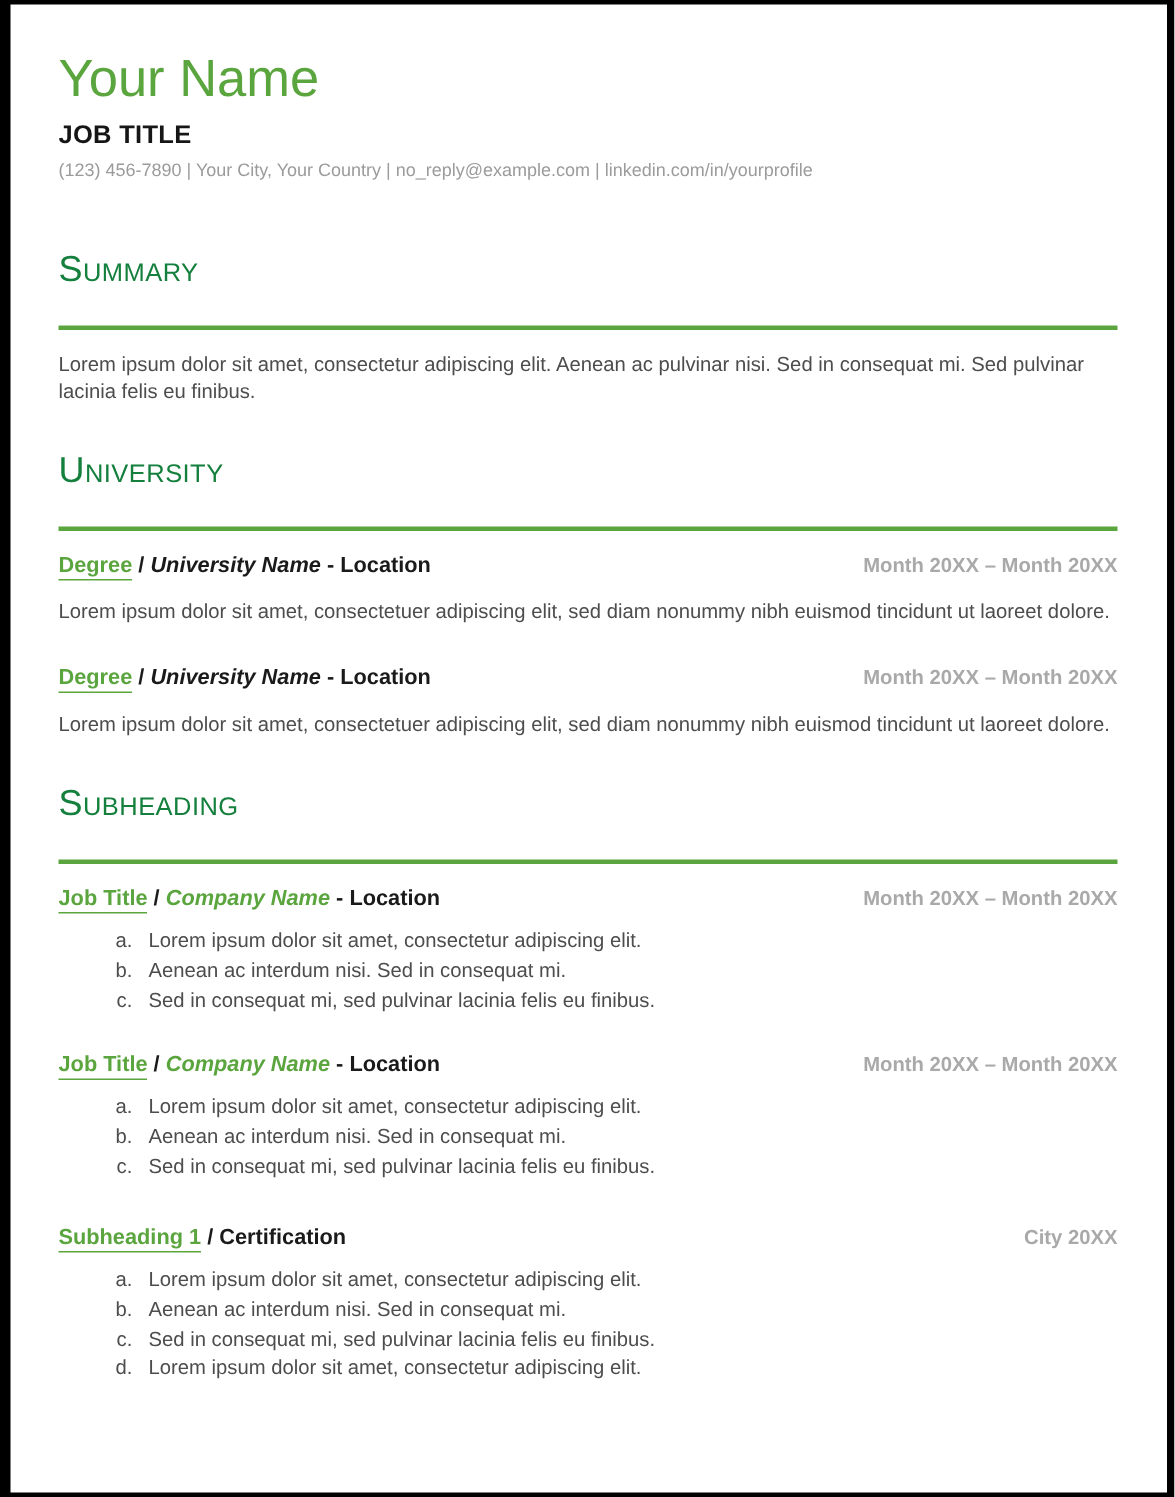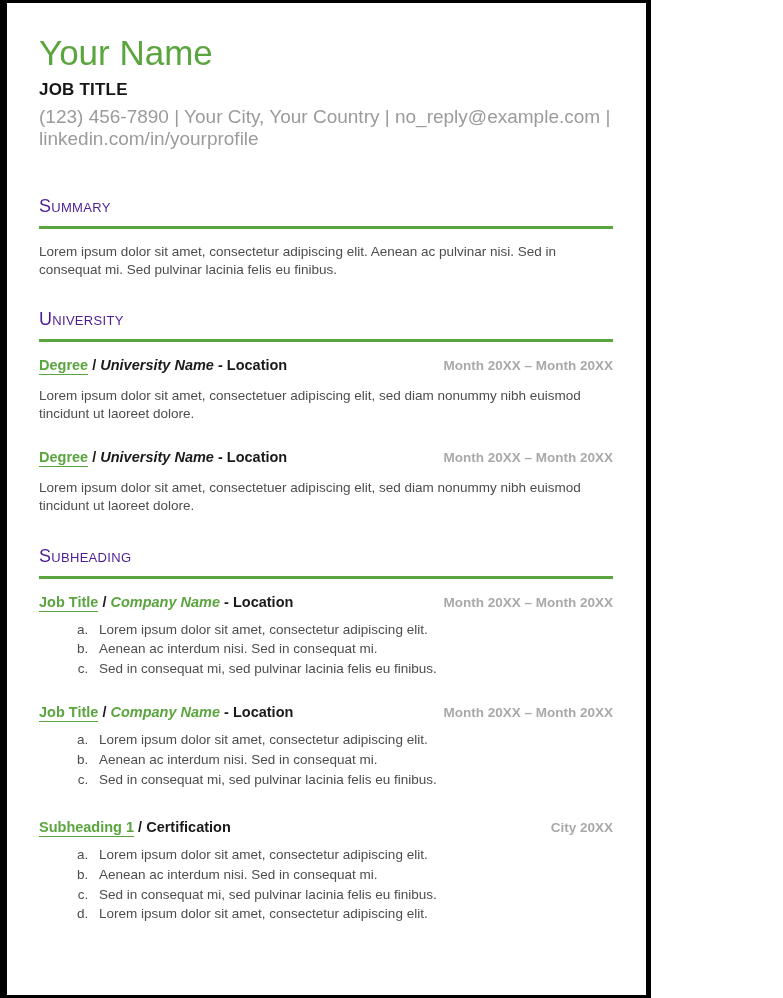--- a/index.html
+++ b/index.html
@@ -1,19 +1,19 @@
 <!DOCTYPE html>
 <html><head>
 <meta charset="utf-8">
 <style>
   * { box-sizing: border-box; }
   html, body { margin: 0; padding: 0; background: #ffffff; }
 
   .page {
-    width: 651px;
+    width: 783px;
     height: 998px;
     border-style: solid;
     border-color: #000000;
     border-width: 3px 5px 3px 7px;
     padding: 30px 33px 0 32px;
     font-family: "Liberation Sans", sans-serif;
     color: #4d4d4d;
     background: #ffffff;
     overflow: hidden;
   }
@@ -28,37 +28,37 @@
   }
   .job-title {
     margin-top: 7px;
     font-size: 17px;
     font-weight: 700;
     letter-spacing: 0.2px;
     color: #161616;
   }
   .contact {
     margin-top: 6px;
-    font-size: 19px;
+    font-size: 12px;
     color: #9b9b9b;
   }
 
   
   .section { margin-top: 46px; }
   .section.tight { margin-top: 31px; }
 
   .sec-title {
     margin: 0;
-    font-size: 18px;
+    font-size: 24px;
     font-weight: 400;
     font-variant: small-caps;
     letter-spacing: 0.3px;
-    color: #4c1d95;
+    color: #15803d;
     border-bottom: 3px solid #5ba53f;
-    padding-bottom: 9px;
+    padding-bottom: 23px;
   }
 
   .body-text {
     margin: 14px 0 0 0;
     font-size: 13.5px;
     line-height: 1.3;
     color: #4d4d4d;
   }
 
   

